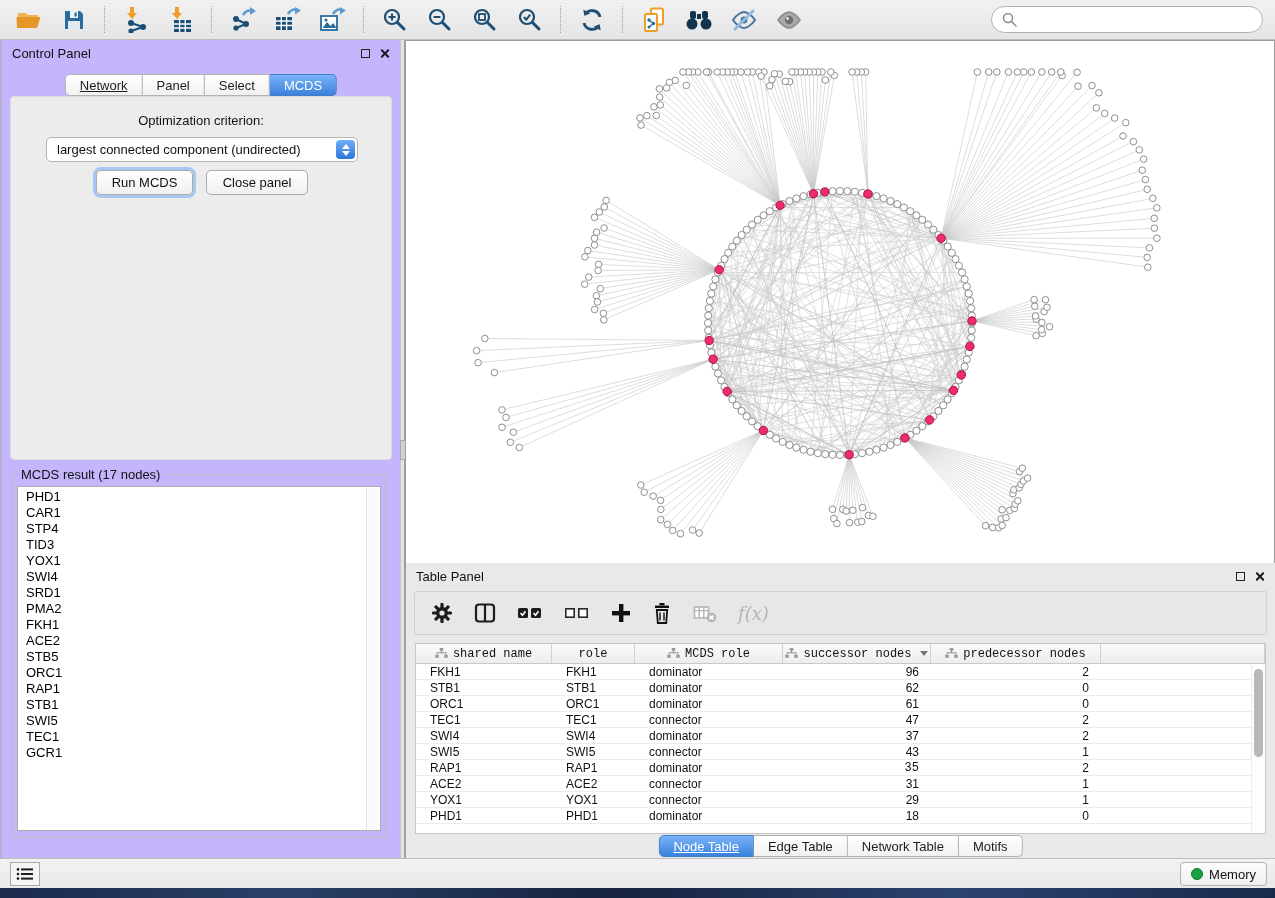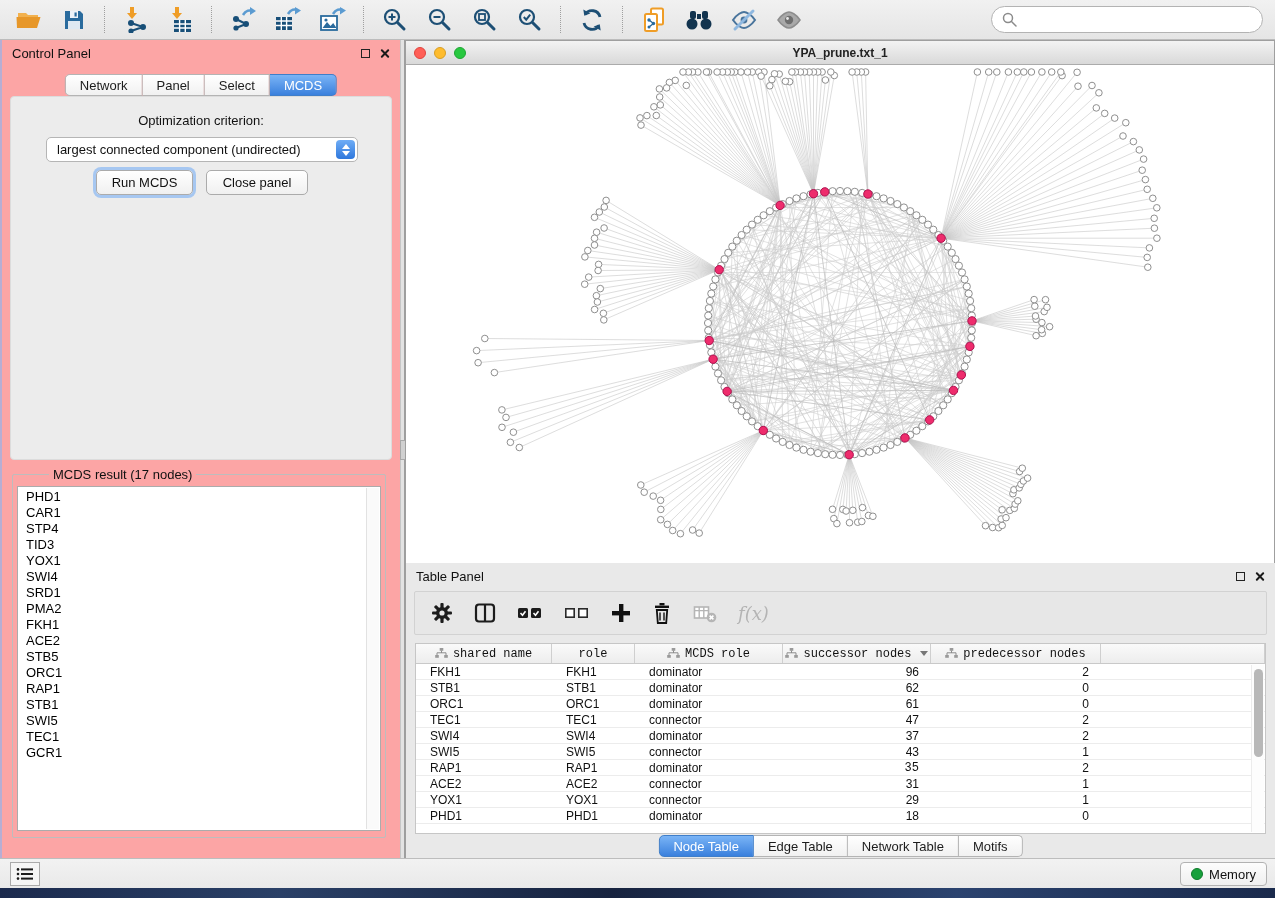--- a/index.html
+++ b/index.html
@@ -7,43 +7,43 @@
 #app{position:absolute;inset:0;}
 
 #toolbar{position:absolute;left:0;top:0;width:1275px;height:40px;background:linear-gradient(#f1f1f1,#e5e5e5);border-bottom:1px solid #bcbcbc;display:flex;align-items:center;padding:0 12px;gap:12px;}
 .tbtn{background:none;border:none;width:33px;height:32px;display:flex;align-items:center;justify-content:center;cursor:default;}
 .sep{height:27px;border-left:1px dotted #9f9f9f;margin:0 2px;}
 #search-box{margin-left:auto;width:272px;height:27px;border:1px solid #b3b3b3;border-radius:14px;background:#fff;display:flex;align-items:center;padding:0 10px;gap:6px;}
 #search-input{border:none;outline:none;flex:1;font-size:13px;background:transparent;}
 
 #left-strip{position:absolute;left:0;top:40px;width:2px;height:818px;background:#b7aed4;}
 
-#control-panel{position:absolute;left:2px;top:40px;width:398px;height:818px;background:#fca5a5;}
+#control-panel{position:absolute;left:2px;top:40px;width:398px;height:818px;background:#c4b5fd;}
 .panel-head{height:26px;display:flex;align-items:center;padding:0 10px;font-size:13px;color:#111;}
 .win-controls{margin-left:auto;display:flex;gap:9px;align-items:center;}
 .float-box{width:9px;height:9px;border:1.5px solid #222;display:inline-block;}
 .close-x{position:relative;width:11px;height:11px;display:inline-block;}
 .close-x::before,.close-x::after{content:"";position:absolute;left:4.5px;top:0;width:2px;height:11px;background:#1b1b1b;border-radius:1px;}
 .close-x::before{transform:rotate(45deg);} .close-x::after{transform:rotate(-45deg);}
 .seg{display:inline-flex;}
 .seg-btn{height:22px;padding:0 14px;background:linear-gradient(#ffffff,#f1f1f1);border:1px solid #b4b4b4;border-left-width:0;font-size:13px;color:#1c1c1c;font-family:inherit;}
-.seg-btn:first-child{border-left-width:1px;border-radius:5px 0 0 5px;}
+.seg-btn:first-child{border-left-width:1px;border-radius:5px 0 0 5px;text-decoration:underline;}
 .seg-btn:last-child{border-radius:0 5px 5px 0;}
 .seg-btn.sel{background:linear-gradient(#7ab4f6,#3a80dd);color:#fff;border-color:#3f7ec9;}
 #cp-tabs{position:absolute;top:34px;left:50%;transform:translateX(-50%);}
 #cp-inner{position:absolute;left:8px;right:8px;top:56px;height:364px;background:#ececec;border:1px solid #dcdcdc;border-radius:4px;}
 #opt-label{position:absolute;top:16px;left:0;right:0;text-align:center;font-size:13px;color:#111;}
 #criterion-select{position:absolute;left:35px;top:40px;width:312px;height:25px;background:#fff;border:1px solid #b5b5b5;border-radius:5px;display:flex;align-items:center;padding-left:10px;font-size:13px;color:#111;}
 .stepper{position:absolute;right:2px;top:2px;bottom:2px;width:19px;border-radius:4px;background:linear-gradient(#6fadf6,#2e77dc);display:flex;flex-direction:column;align-items:center;justify-content:center;gap:2px;}
 .tri-up{width:0;height:0;border-left:4px solid transparent;border-right:4px solid transparent;border-bottom:5px solid #fff;}
 .tri-down{width:0;height:0;border-left:4px solid transparent;border-right:4px solid transparent;border-top:5px solid #fff;}
 .cp-btn{position:absolute;top:73px;height:25px;background:linear-gradient(#ffffff,#f0f0f0);border:1px solid #ababab;border-radius:5px;font-size:13px;color:#111;font-family:inherit;}
 #run-btn{left:85px;width:97px;box-shadow:0 0 0 3px rgba(110,170,245,.55);}
 #closepanel-btn{left:195px;width:102px;}
-#mcds-fieldset{position:absolute;left:10px;right:14px;top:427px;height:371px;border:1px solid #bdbdbd;border-radius:2px;padding-left:32px;}
+#mcds-fieldset{position:absolute;left:10px;right:14px;top:427px;height:371px;border:1px solid #bdbdbd;border-radius:2px;}
 #mcds-fieldset legend{font-size:13px;color:#111;margin-left:4px;padding:0 4px;}
 #mcds-list{position:absolute;left:4px;right:4px;top:4px;bottom:6px;background:#fff;border:1px solid #ababab;overflow:hidden;padding-top:2px;}
 .mcds-item{font-size:13px;line-height:16px;padding-left:8px;color:#000;}
 #mcds-scroll{position:absolute;top:1px;bottom:1px;right:1px;width:13px;background:#fafafa;border-left:1px solid #e2e2e2;}
 
 #v-splitter{position:absolute;left:400px;top:40px;width:5px;height:818px;background:#e3e3e3;border-left:1px solid #c6c6c6;border-right:1px solid #9e9e9e;}
 #v-splitter .grip{position:absolute;top:400px;left:-1px;width:6px;height:20px;background:#d0d0d0;border:1px solid #a8a8a8;}
 
 #network-panel{position:absolute;left:405px;top:40px;width:870px;height:523px;background:#fff;border:1px solid #9f9f9f;}
 #net-titlebar{height:24px;background:linear-gradient(#f3f3f3,#d9d9d9);border-bottom:1px solid #ababab;display:flex;align-items:center;padding:0 8px;position:relative;}
@@ -274,26 +274,20 @@
           <div class="mcds-item">GCR1</div>
         </div>
     </fieldset>
   </div>
 
   <div id="v-splitter">
       <span class="grip"></span>
     </div>
 
   <div id="network-panel">
-    <div id="net-titlebar">
-      <span class="tl red"></span>
-      <span class="tl yellow"></span>
-      <span class="tl green"></span>
-      <span id="net-title">YPA_prune.txt_1</span>
-    </div>
     <svg id="net-canvas" viewBox="0 0 868 497">
         <g>
           <line x1="566.0" y1="254.9" x2="560.8" y2="293.5" stroke="#cccccc" stroke-width="0.6"></line>
           <line x1="566.0" y1="254.9" x2="309.4" y2="300.6" stroke="#cccccc" stroke-width="0.6"></line>
           <line x1="566.0" y1="254.9" x2="315.1" y2="199.7" stroke="#cccccc" stroke-width="0.6"></line>
           <line x1="566.0" y1="254.9" x2="527.3" y2="163.7" stroke="#cccccc" stroke-width="0.6"></line>
           <line x1="566.0" y1="254.9" x2="322.2" y2="186.8" stroke="#cccccc" stroke-width="0.6"></line>
           <line x1="566.0" y1="254.9" x2="463.4" y2="385.7" stroke="#cccccc" stroke-width="0.6"></line>
           <line x1="566.0" y1="254.9" x2="448.8" y2="125.8" stroke="#cccccc" stroke-width="0.6"></line>
           <line x1="566.0" y1="254.9" x2="448.8" y2="125.8" stroke="#cccccc" stroke-width="0.6"></line>

